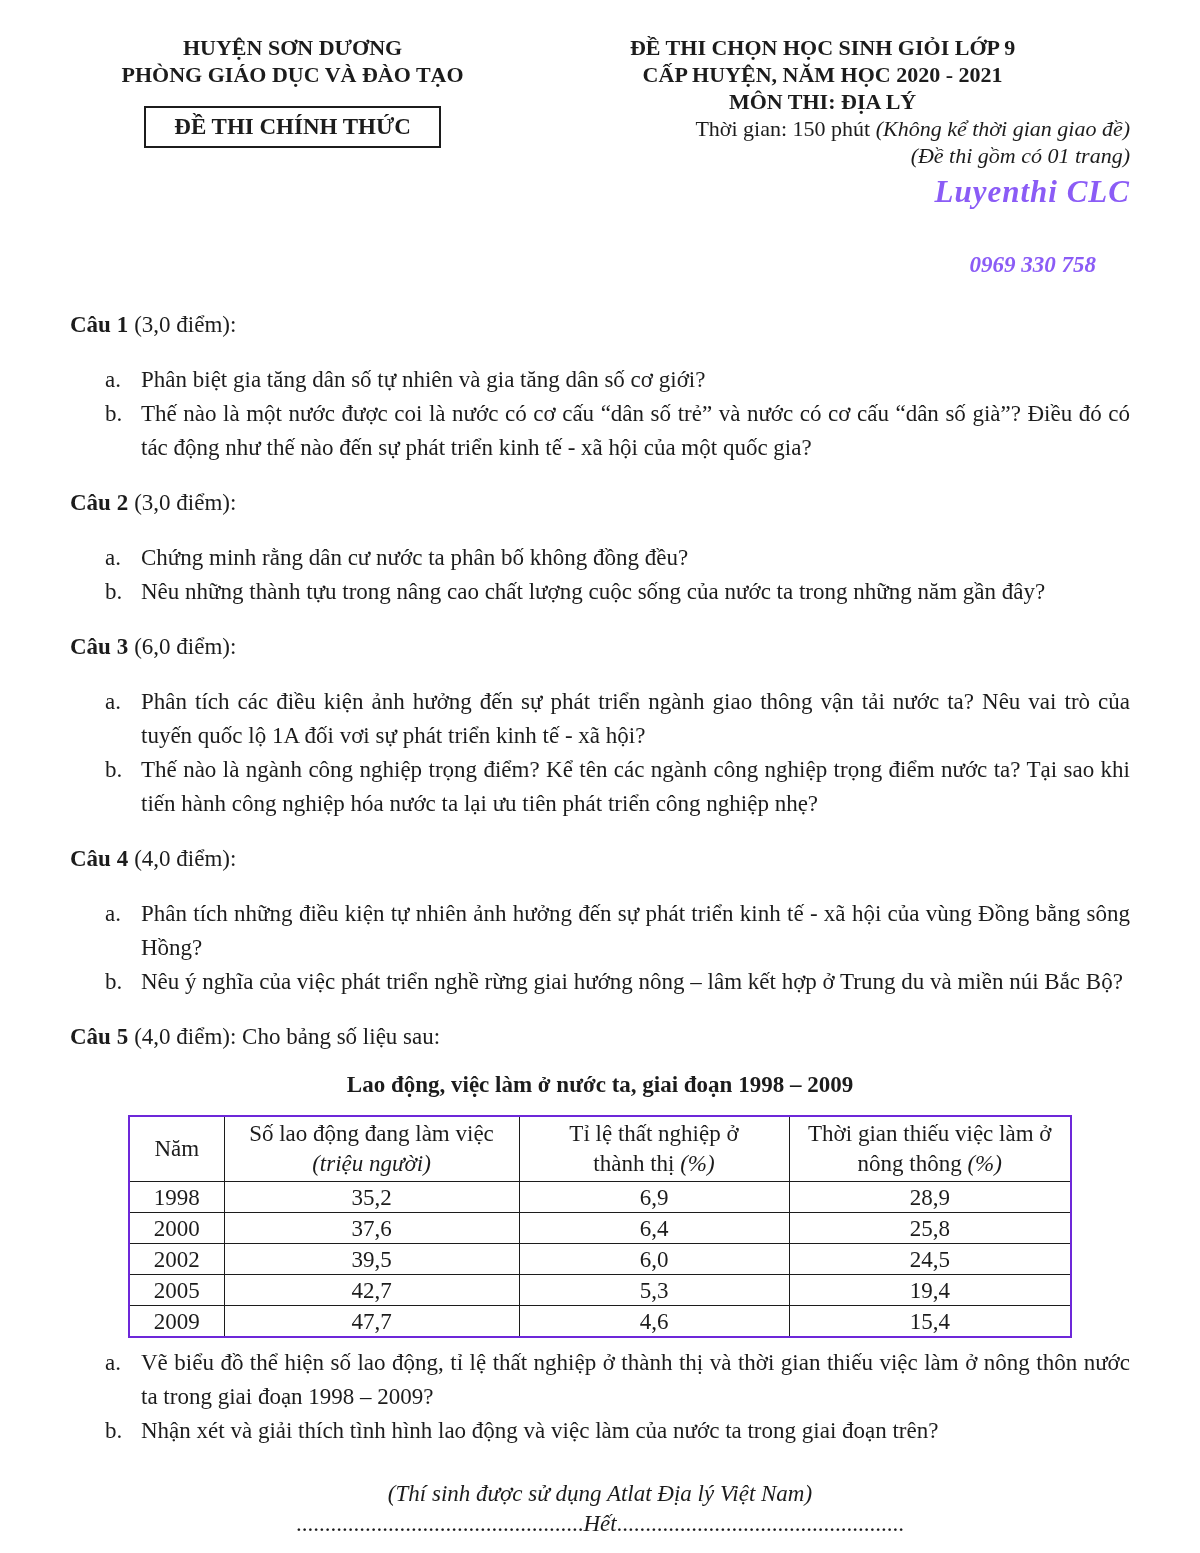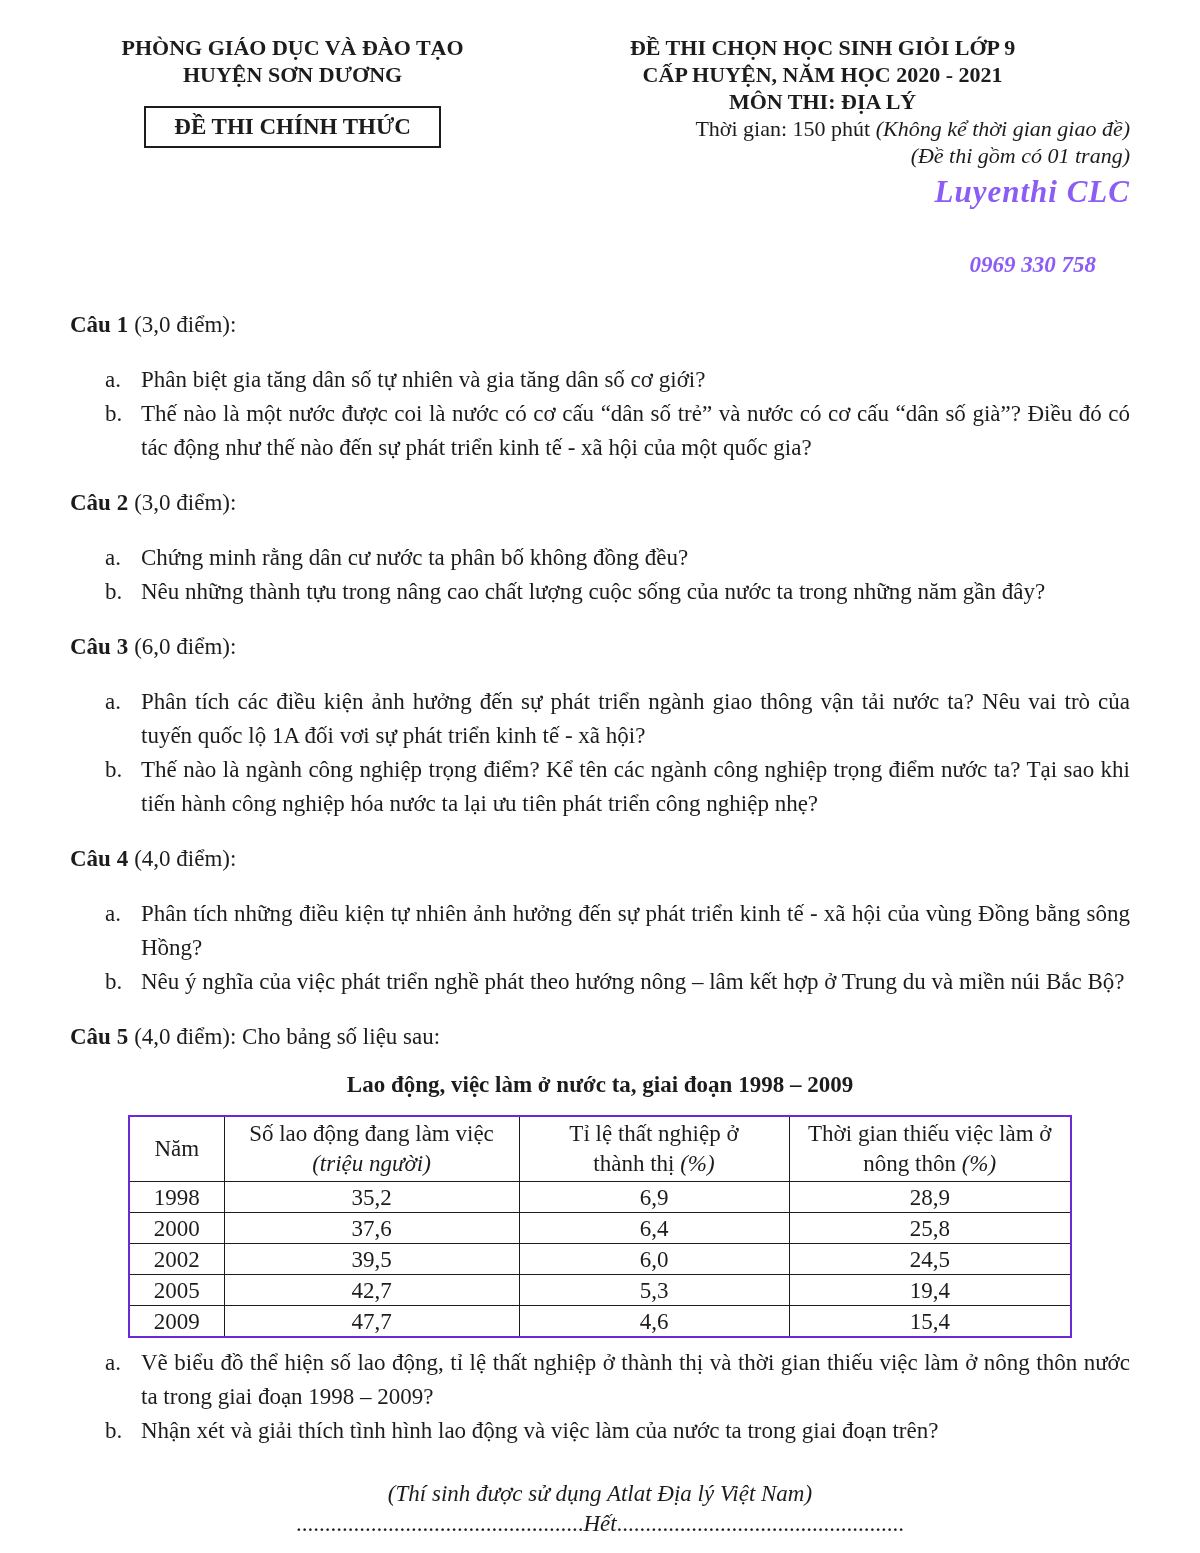--- a/index.html
+++ b/index.html
@@ -45,22 +45,22 @@
   .foot-note { line-height:30px; }
   .foot-het { line-height:30px; }
 </style>
 </head>
 <body>
 
 <div class="page">
 
   <div class="header">
     <div class="header-left">
+      <div class="h-bold">HUYỆN SƠN DƯƠNG</div>
       <div class="h-bold">PHÒNG GIÁO DỤC VÀ ĐÀO TẠO</div>
-      <div class="h-bold">HUYỆN SƠN DƯƠNG</div>
       <div>
         <div class="official-box">
           <span>ĐỀ THI CHÍNH THỨC</span>
         </div>
       </div>
     </div>
     <div class="header-right">
       <div class="h-bold">ĐỀ THI CHỌN HỌC SINH GIỎI LỚP 9</div>
       <div class="h-bold">CẤP HUYỆN, NĂM HỌC 2020 - 2021</div>
       <div class="h-bold">MÔN THI: ĐỊA LÝ</div>
@@ -129,21 +129,21 @@
       <div class="q-head">
         <span class="b">Câu 4</span><span>(4,0 điểm):</span>
       </div>
       <div class="items">
         <div class="item">
           <span class="marker">a.</span>
           <span class="text">Phân tích những điều kiện tự nhiên ảnh hưởng đến sự phát triển kinh tế - xã hội của vùng Đồng bằng sông Hồng?</span>
         </div>
         <div class="item">
           <span class="marker">b.</span>
-          <span class="text">Nêu ý nghĩa của việc phát triển nghề phát theo hướng nông – lâm kết hợp ở Trung du và miền núi Bắc Bộ?</span>
+          <span class="text">Nêu ý nghĩa của việc phát triển nghề rừng giai hướng nông – lâm kết hợp ở Trung du và miền núi Bắc Bộ?</span>
         </div>
       </div>
     </div>
 
     <div class="question">
       <div class="q-head">
         <span class="b">Câu 5</span><span>(4,0 điểm): Cho bảng số liệu sau:</span>
       </div>
 
       <div class="table-title">Lao động, việc làm ở nước ta, giai đoạn 1998 – 2009</div>
@@ -163,21 +163,21 @@
             <td class="th-cell">
               <div>Số lao động đang làm việc</div>
               <div><span></span><span class="it">(triệu người)</span></div>
             </td>
             <td class="th-cell">
               <div>Tỉ lệ thất nghiệp ở</div>
               <div><span>thành thị </span><span class="it">(%)</span></div>
             </td>
             <td class="th-cell">
               <div>Thời gian thiếu việc làm ở</div>
-              <div><span>nông thôn </span><span class="it">(%)</span></div>
+              <div><span>nông thông </span><span class="it">(%)</span></div>
             </td>
           </tr>
           <tr class="data-row">
             <td>1998</td>
             <td>35,2</td>
             <td>6,9</td>
             <td>28,9</td>
           </tr>
           <tr class="data-row">
             <td>2000</td>

